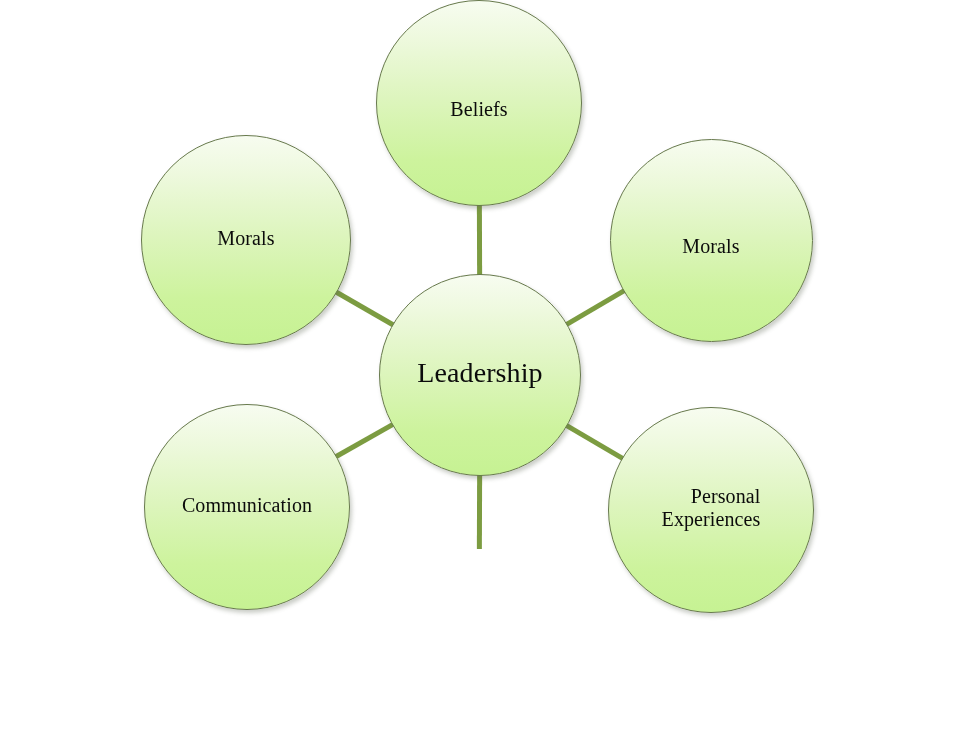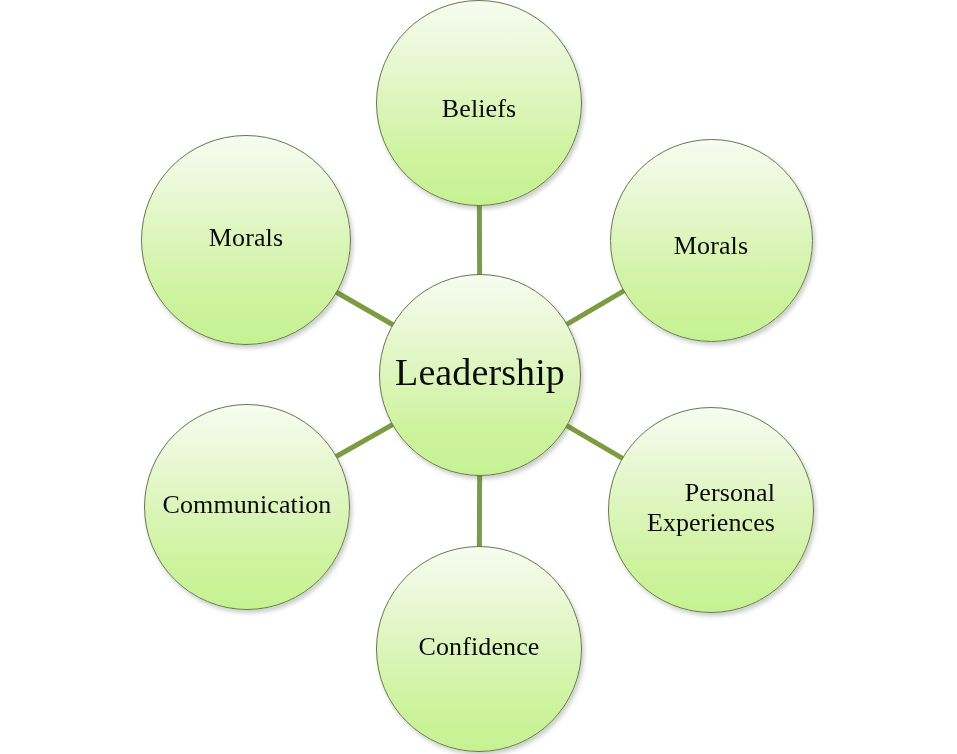--- a/index.html
+++ b/index.html
@@ -44,24 +44,24 @@
     line-height: 1.14;
     letter-spacing: 0.1px;
     padding: 0 10px;
     white-space: pre-line;
     display: block;
   }
   .node-center {
     z-index: 3;
   }
   .node-center .node-label {
-    font-size: 38px;
+    font-size: 28px;
   }
   .node-satellite .node-label {
-    font-size: 26px;
+    font-size: 20px;
   }
   .label-offset-down .node-label {
     position: relative;
     top: 6px;
   }
   .label-offset-up .node-label {
     position: relative;
     top: -2px;
   }
 </style>
@@ -89,23 +89,20 @@
 
   <div class="node node-satellite label-offset-down" id="node-1" style="left: 609.5px; top: 138.5px; width: 203px; height: 203px; justify-content: center;">
     <span class="node-label">Morals</span>
   </div>
 
   <div class="node node-satellite label-offset-up" id="node-2" style="left: 608px; top: 407px; width: 206px; height: 206px; text-align: right;">
     <span class="node-label">Personal
 Experiences</span>
   </div>
 
-  <div class="node node-satellite label-offset-up" id="node-3" style="left: 376px; top: 546px; width: 206px; height: 206px;">
-    <span class="node-label">Confidence</span>
-  </div>
 
   <div class="node node-satellite label-offset-up" id="node-4" style="left: 144px; top: 404px; width: 206px; height: 206px;">
     <span class="node-label">Communication</span>
   </div>
 
   <div class="node node-satellite label-offset-up" id="node-5" style="left: 141px; top: 135px; width: 210px; height: 210px;">
     <span class="node-label">Morals</span>
   </div>
 
 </div>

